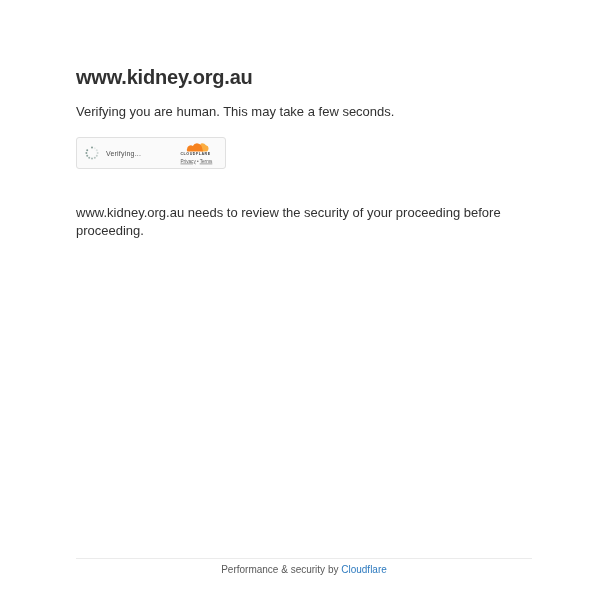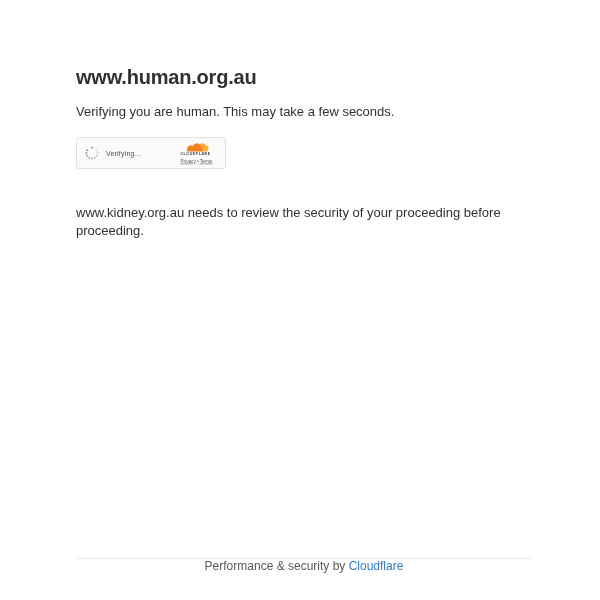--- a/index.html
+++ b/index.html
@@ -29,30 +29,30 @@
     transform-origin:center top;white-space:nowrap;height:5px;}
   .cf-links a{color:#5a5a5a;text-decoration:underline;cursor:pointer;}
   .cf-links .sep{padding:0 2px;}
 
   .body-text{margin-top:35px;font-size:13px;line-height:18px;color:var(--text);width:456px;}
 
   .footer{position:absolute;left:76px;top:558px;width:456px;border-top:1px solid var(--divider);
     text-align:center;}
   .ray{margin-top:10px;font-size:7.5px;color:var(--footer_text);}
   .ray code{font-family:"DejaVu Sans Mono",monospace;font-size:7.5px;}
-  .perf{font-size:12px;color:var(--footer_text);}
+  .perf{margin-top:5px;font-size:10px;color:var(--footer_text);}
   .perf a{color:var(--link);text-decoration:none;cursor:pointer;}
 </style>
 </head>
 <body>
 
 <div class="viewport">
   <div class="main">
 
-    <h1 class="page-title">www.human.org.au</h1>
+    <h1 class="page-title">www.kidney.org.au</h1>
     <h2 class="subtitle">Verifying you are human. This may take a few seconds.</h2>
 
     <div class="turnstile">
       <span class="spin-wrap">
         <svg viewBox="0 0 14 14" width="14" height="14">
           <g fill="var(--spinner_dot)">
             <circle cx="7" cy="1.4" r="1" opacity="0.95"></circle>
             <circle cx="9.8" cy="2.2" r="1" opacity="0.15"></circle>
             <circle cx="11.8" cy="4.2" r="1" opacity="0.25"></circle>
             <circle cx="12.6" cy="7" r="1" opacity="0.35"></circle>

